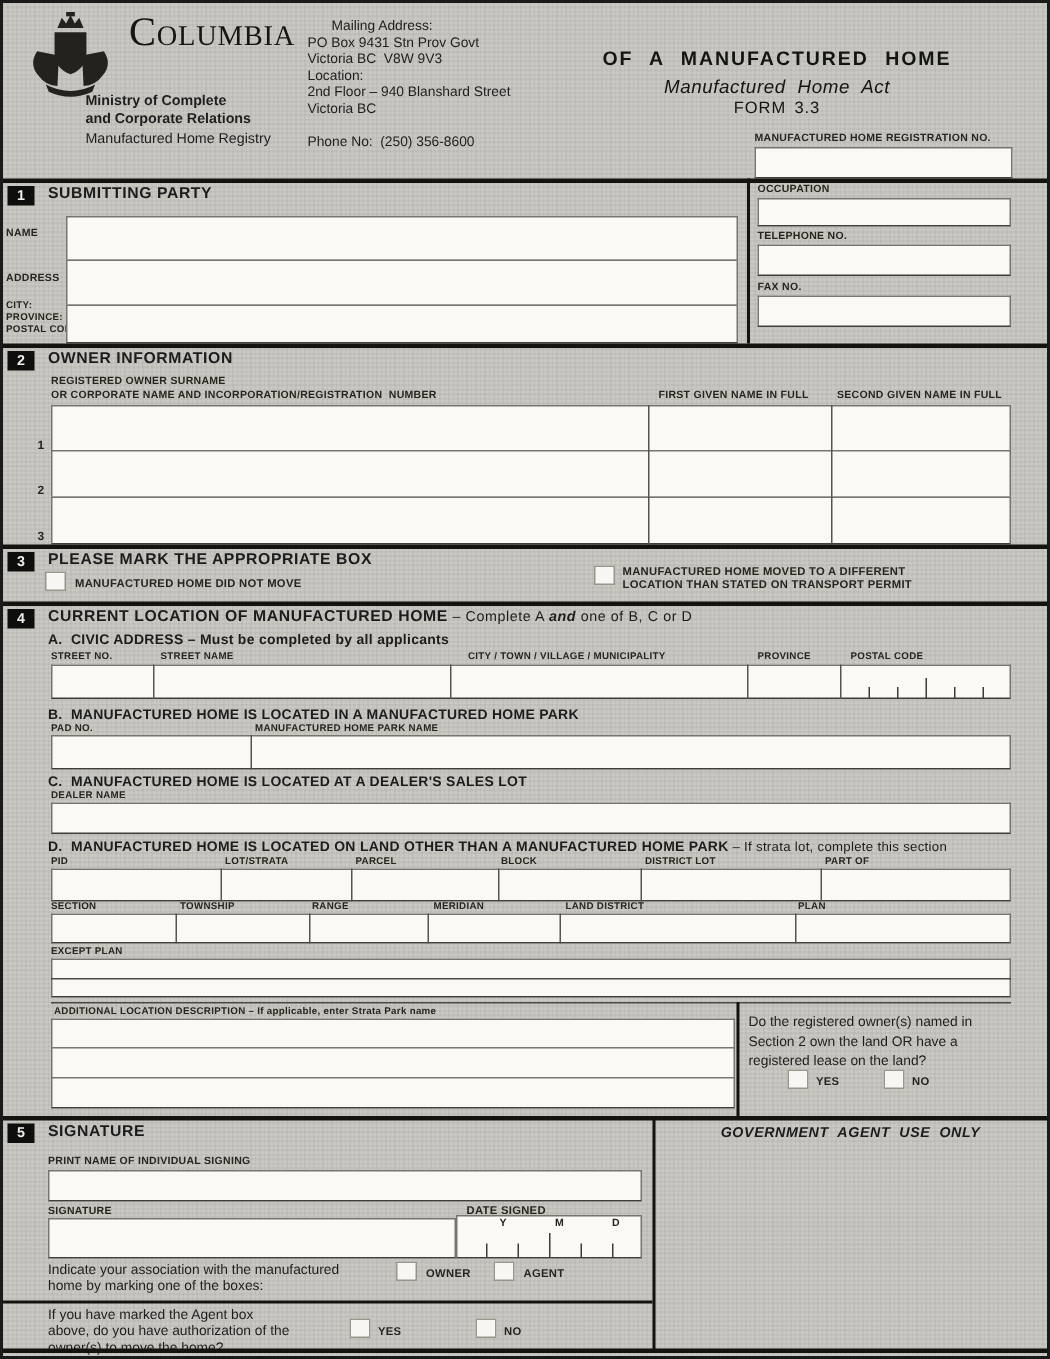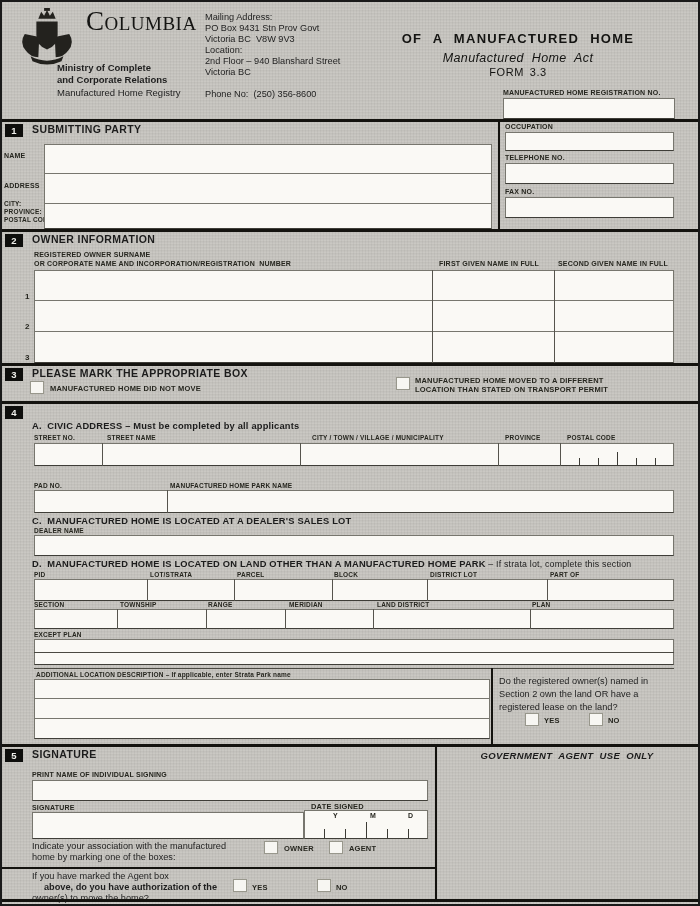--- a/index.html
+++ b/index.html
@@ -50,21 +50,21 @@
   </svg>
 
   <div class="wordmark">
     <div>Columbia</div>
   </div>
 
   <div class="txt" style="left:55px;top:60px;font-weight:bold;font-size:9.5px;">Ministry of Complete</div>
   <div class="txt" style="left:55px;top:72px;font-weight:bold;font-size:9.5px;">and Corporate Relations</div>
   <div class="txt" style="left:55px;top:85px;font-size:9.5px;">Manufactured Home Registry</div>
 
-  <div class="txt" style="left:203px;top:10px;">Mailing Address:</div>
+  <div class="txt" style="left:219px;top:10px;">Mailing Address:</div>
   <div class="txt" style="left:203px;top:21px;">PO Box 9431 Stn Prov Govt</div>
   <div class="txt" style="left:203px;top:32px;">Victoria BC &nbsp;V8W 9V3</div>
   <div class="txt" style="left:203px;top:43px;">Location:</div>
   <div class="txt" style="left:203px;top:54px;">2nd Floor – 940 Blanshard Street</div>
   <div class="txt" style="left:203px;top:65px;">Victoria BC</div>
   <div class="txt" style="left:203px;top:87px;">Phone No: &nbsp;(250) 356-8600</div>
 
   <div class="title-line" style="top:29px;">OF A MANUFACTURED HOME</div>
   <div class="title-line" style="top:49px;font-weight:normal;font-style:italic;font-size:12.5px;letter-spacing:.4px;word-spacing:4px;">Manufactured Home Act</div>
   <div class="title-line" style="top:64px;font-weight:normal;font-size:11px;letter-spacing:.6px;word-spacing:2px;">FORM 3.3</div>
@@ -118,40 +118,42 @@
   <div class="sectitle" style="left:30px;top:365px;">PLEASE MARK THE APPROPRIATE BOX</div>
 
   <div class="cb" style="left:28px;top:379px;"></div>
   <div class="lbl" style="left:48px;top:382px;font-size:7.5px;">MANUFACTURED HOME DID NOT MOVE</div>
   <div class="cb" style="left:394px;top:375px;"></div>
   <div class="lbl" style="left:413px;top:374px;font-size:7.5px;">MANUFACTURED HOME MOVED TO A DIFFERENT</div>
   <div class="lbl" style="left:413px;top:383px;font-size:7.5px;">LOCATION THAN STATED ON TRANSPORT PERMIT</div>
 
   <div class="hline" style="left:0;top:399px;width:696px;height:3px;"></div>
   <div class="secnum" style="left:3px;top:404px;">4</div>
+  <div class="sectitle" style="left:30px;top:403px;"><span>CURRENT LOCATION OF MANUFACTURED HOME</span><span style="font-weight:normal;font-size:9.5px;"> – Complete A </span><span style="font-style:italic;font-size:9.5px;">and</span><span style="font-weight:normal;font-size:9.5px;"> one of B, C or D</span></div>
 
   <div class="subhead" style="left:30px;top:419px;">A. &nbsp;CIVIC ADDRESS – Must be completed by all applicants</div>
   <div class="lbl lbl-sm" style="left:32px;top:432px;">STREET NO.</div>
   <div class="lbl lbl-sm" style="left:105px;top:432px;">STREET NAME</div>
   <div class="lbl lbl-sm" style="left:310px;top:432px;">CITY / TOWN / VILLAGE / MUNICIPALITY</div>
   <div class="lbl lbl-sm" style="left:503px;top:432px;">PROVINCE</div>
   <div class="lbl lbl-sm" style="left:565px;top:432px;">POSTAL CODE</div>
   <div class="box" style="left:32px;top:441px;width:640px;height:23px;"></div>
   <div class="vdiv" style="left:100px;top:441px;height:23px;"></div>
   <div class="vdiv" style="left:298px;top:441px;height:23px;"></div>
   <div class="vdiv" style="left:496px;top:441px;height:23px;"></div>
   <div class="vdiv" style="left:558px;top:441px;height:23px;"></div>
   <div>
     <div class="tick" style="left:577px;top:456px;height:8px;"></div>
     <div class="tick" style="left:596px;top:456px;height:8px;"></div>
     <div class="tick" style="left:615px;top:450px;height:14px;"></div>
     <div class="tick" style="left:634px;top:456px;height:8px;"></div>
     <div class="tick" style="left:653px;top:456px;height:8px;"></div>
   </div>
 
+  <div class="subhead" style="left:30px;top:469px;">B. &nbsp;MANUFACTURED HOME IS LOCATED IN A MANUFACTURED HOME PARK</div>
   <div class="lbl lbl-sm" style="left:32px;top:480px;">PAD NO.</div>
   <div class="lbl lbl-sm" style="left:168px;top:480px;">MANUFACTURED HOME PARK NAME</div>
   <div class="box" style="left:32px;top:488px;width:640px;height:23px;"></div>
   <div class="vdiv" style="left:165px;top:488px;height:23px;"></div>
 
   <div class="subhead" style="left:30px;top:514px;">C. &nbsp;MANUFACTURED HOME IS LOCATED AT A DEALER'S SALES LOT</div>
   <div class="lbl lbl-sm" style="left:32px;top:525px;">DEALER NAME</div>
   <div class="box" style="left:32px;top:533px;width:640px;height:21px;"></div>
 
   <div class="subhead" style="left:30px;top:557px;"><span>D. &nbsp;MANUFACTURED HOME IS LOCATED ON LAND OTHER THAN A MANUFACTURED HOME PARK</span><span style="font-weight:normal;font-size:8.8px;"> – If strata lot, complete this section</span></div>
@@ -229,21 +231,21 @@
 
   <div class="q" style="left:30px;top:839px;">Indicate your association with the manufactured</div>
   <div class="q" style="left:30px;top:850px;">home by marking one of the boxes:</div>
   <div class="cb" style="left:262px;top:839px;"></div>
   <div class="lbl" style="left:282px;top:842px;font-size:7.5px;">OWNER</div>
   <div class="cb" style="left:327px;top:839px;"></div>
   <div class="lbl" style="left:347px;top:842px;font-size:7.5px;">AGENT</div>
 
   <div class="thin" style="left:0;top:865px;width:433px;height:2px;background:#14130f;"></div>
   <div class="q" style="left:30px;top:869px;">If you have marked the Agent box</div>
-  <div class="q" style="left:42px;top:880px;font-weight:bold;">above, do you have authorization of the</div>
+  <div class="q" style="left:30px;top:880px;">above, do you have authorization of the</div>
   <div class="q" style="left:30px;top:891px;">owner(s) to move the home?</div>
   <div class="cb" style="left:231px;top:877px;"></div>
   <div class="lbl" style="left:250px;top:881px;font-size:7.5px;">YES</div>
   <div class="cb" style="left:315px;top:877px;"></div>
   <div class="lbl" style="left:334px;top:881px;font-size:7.5px;">NO</div>
 
   <div class="hline" style="left:0;top:897px;width:696px;height:3px;"></div>
 
 </div>
 

